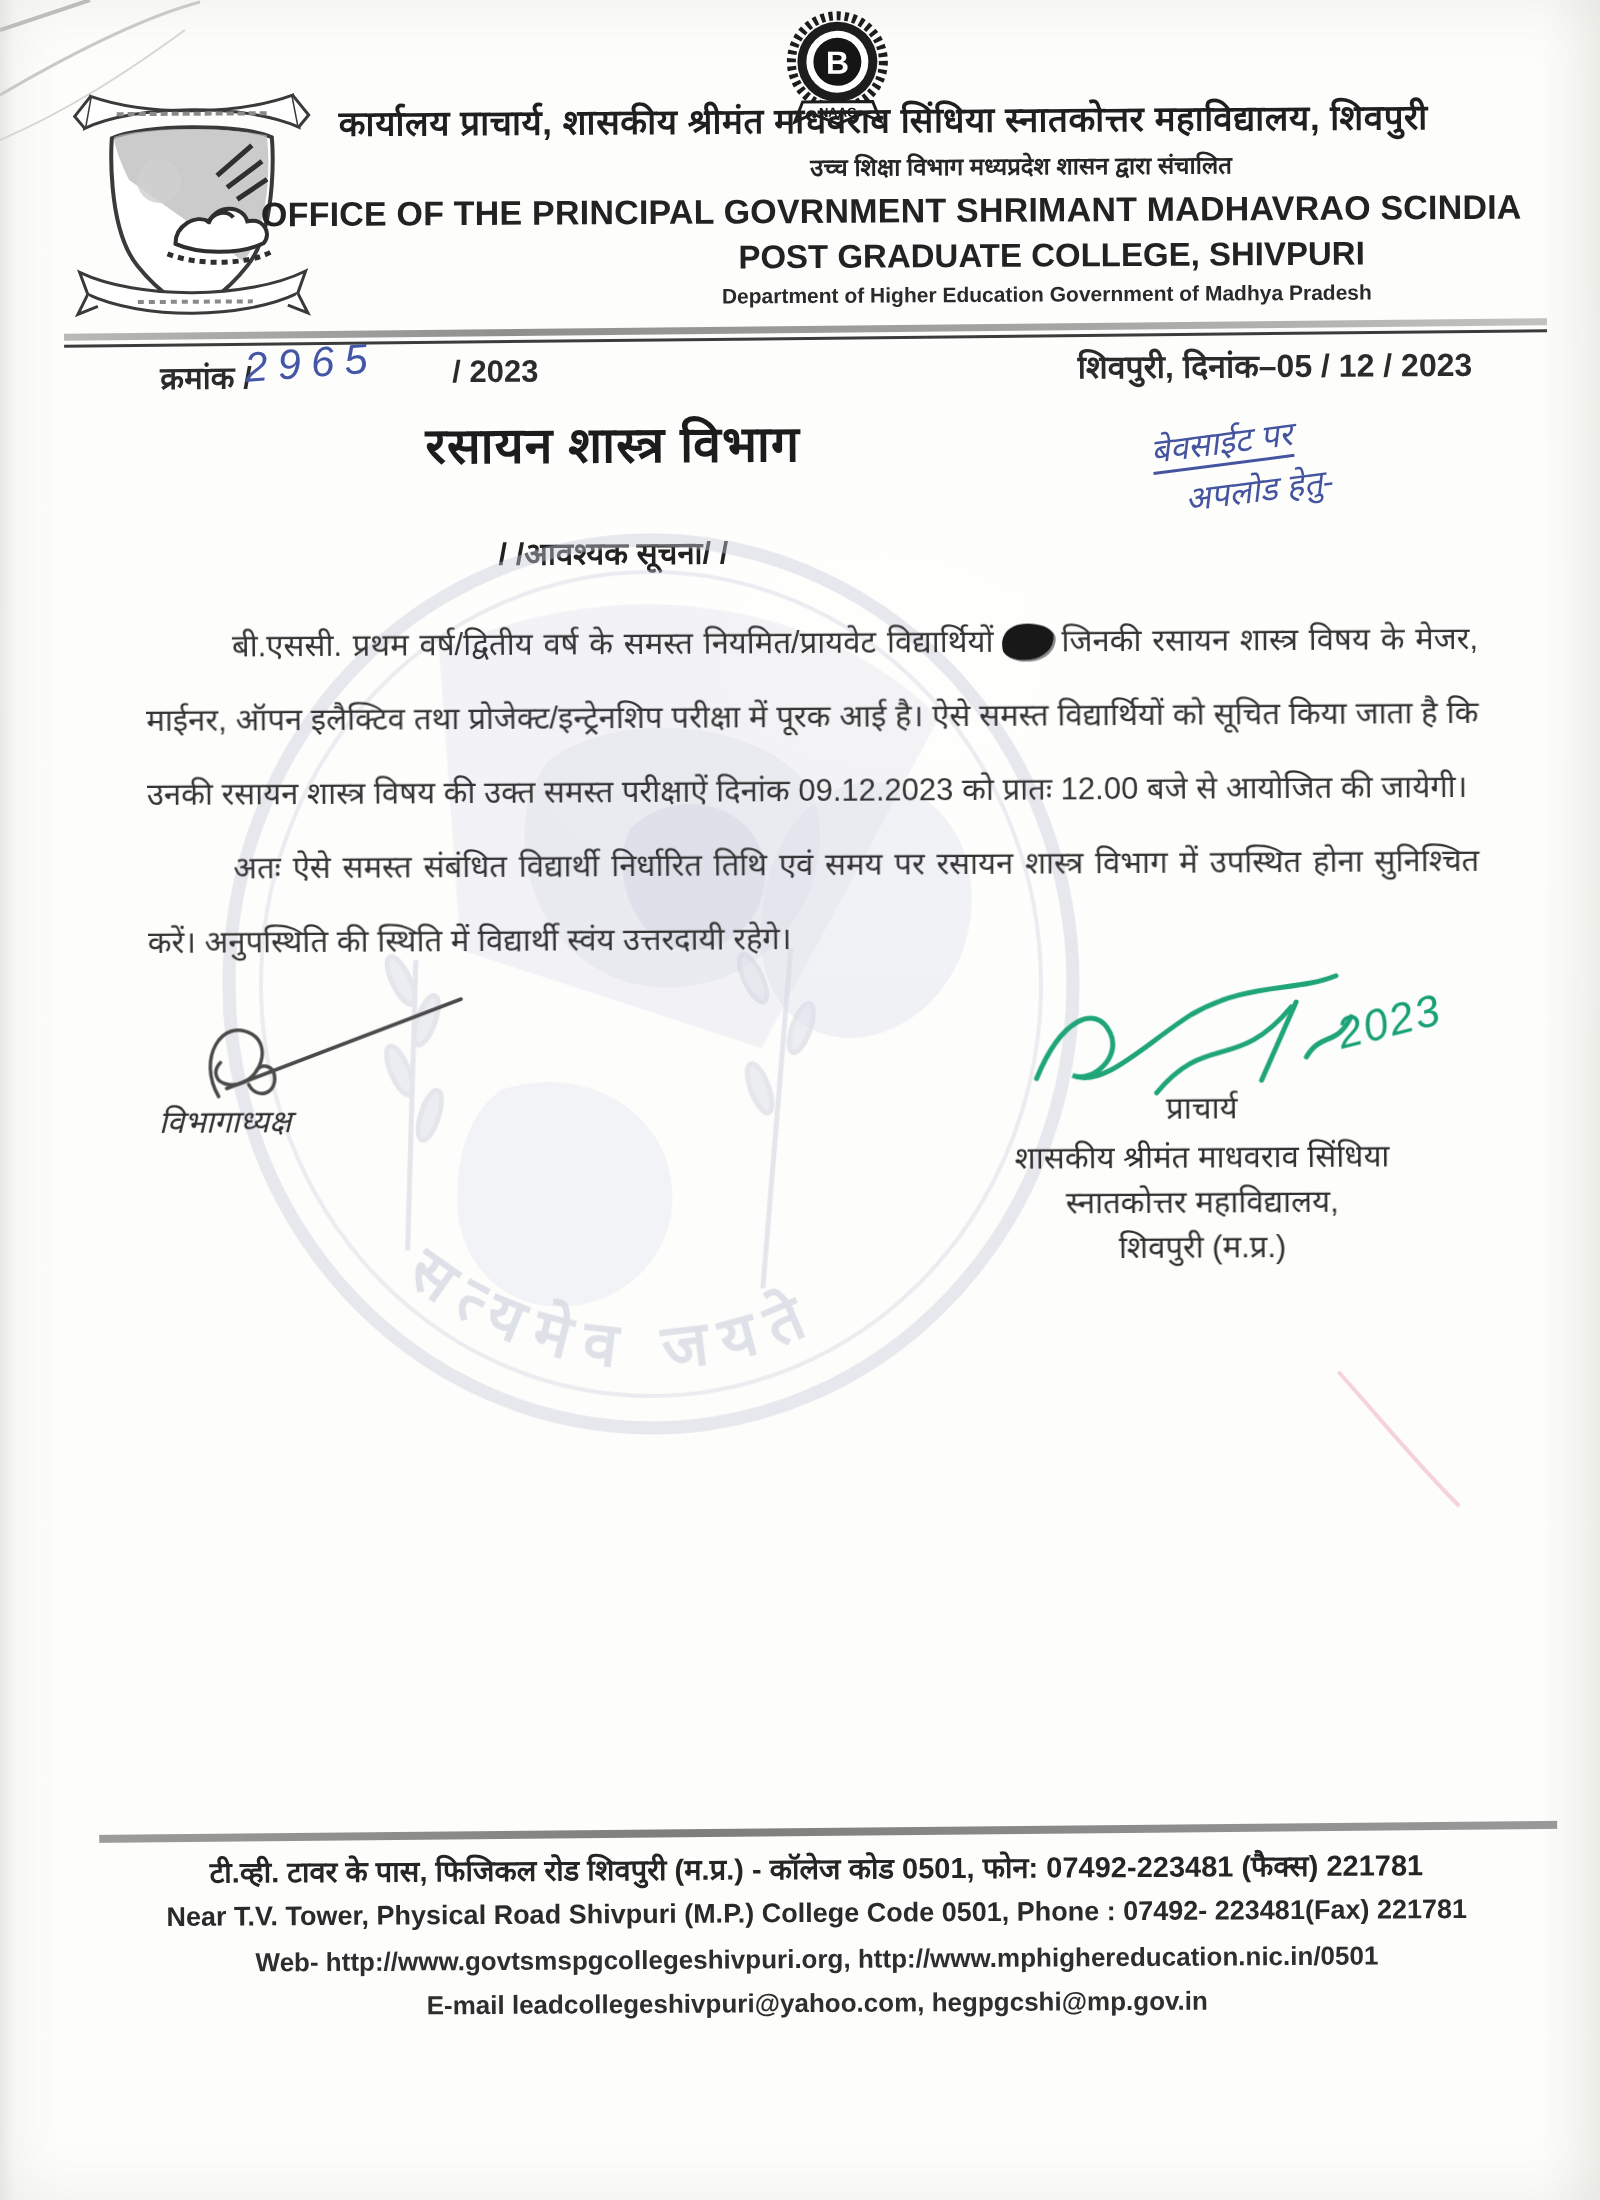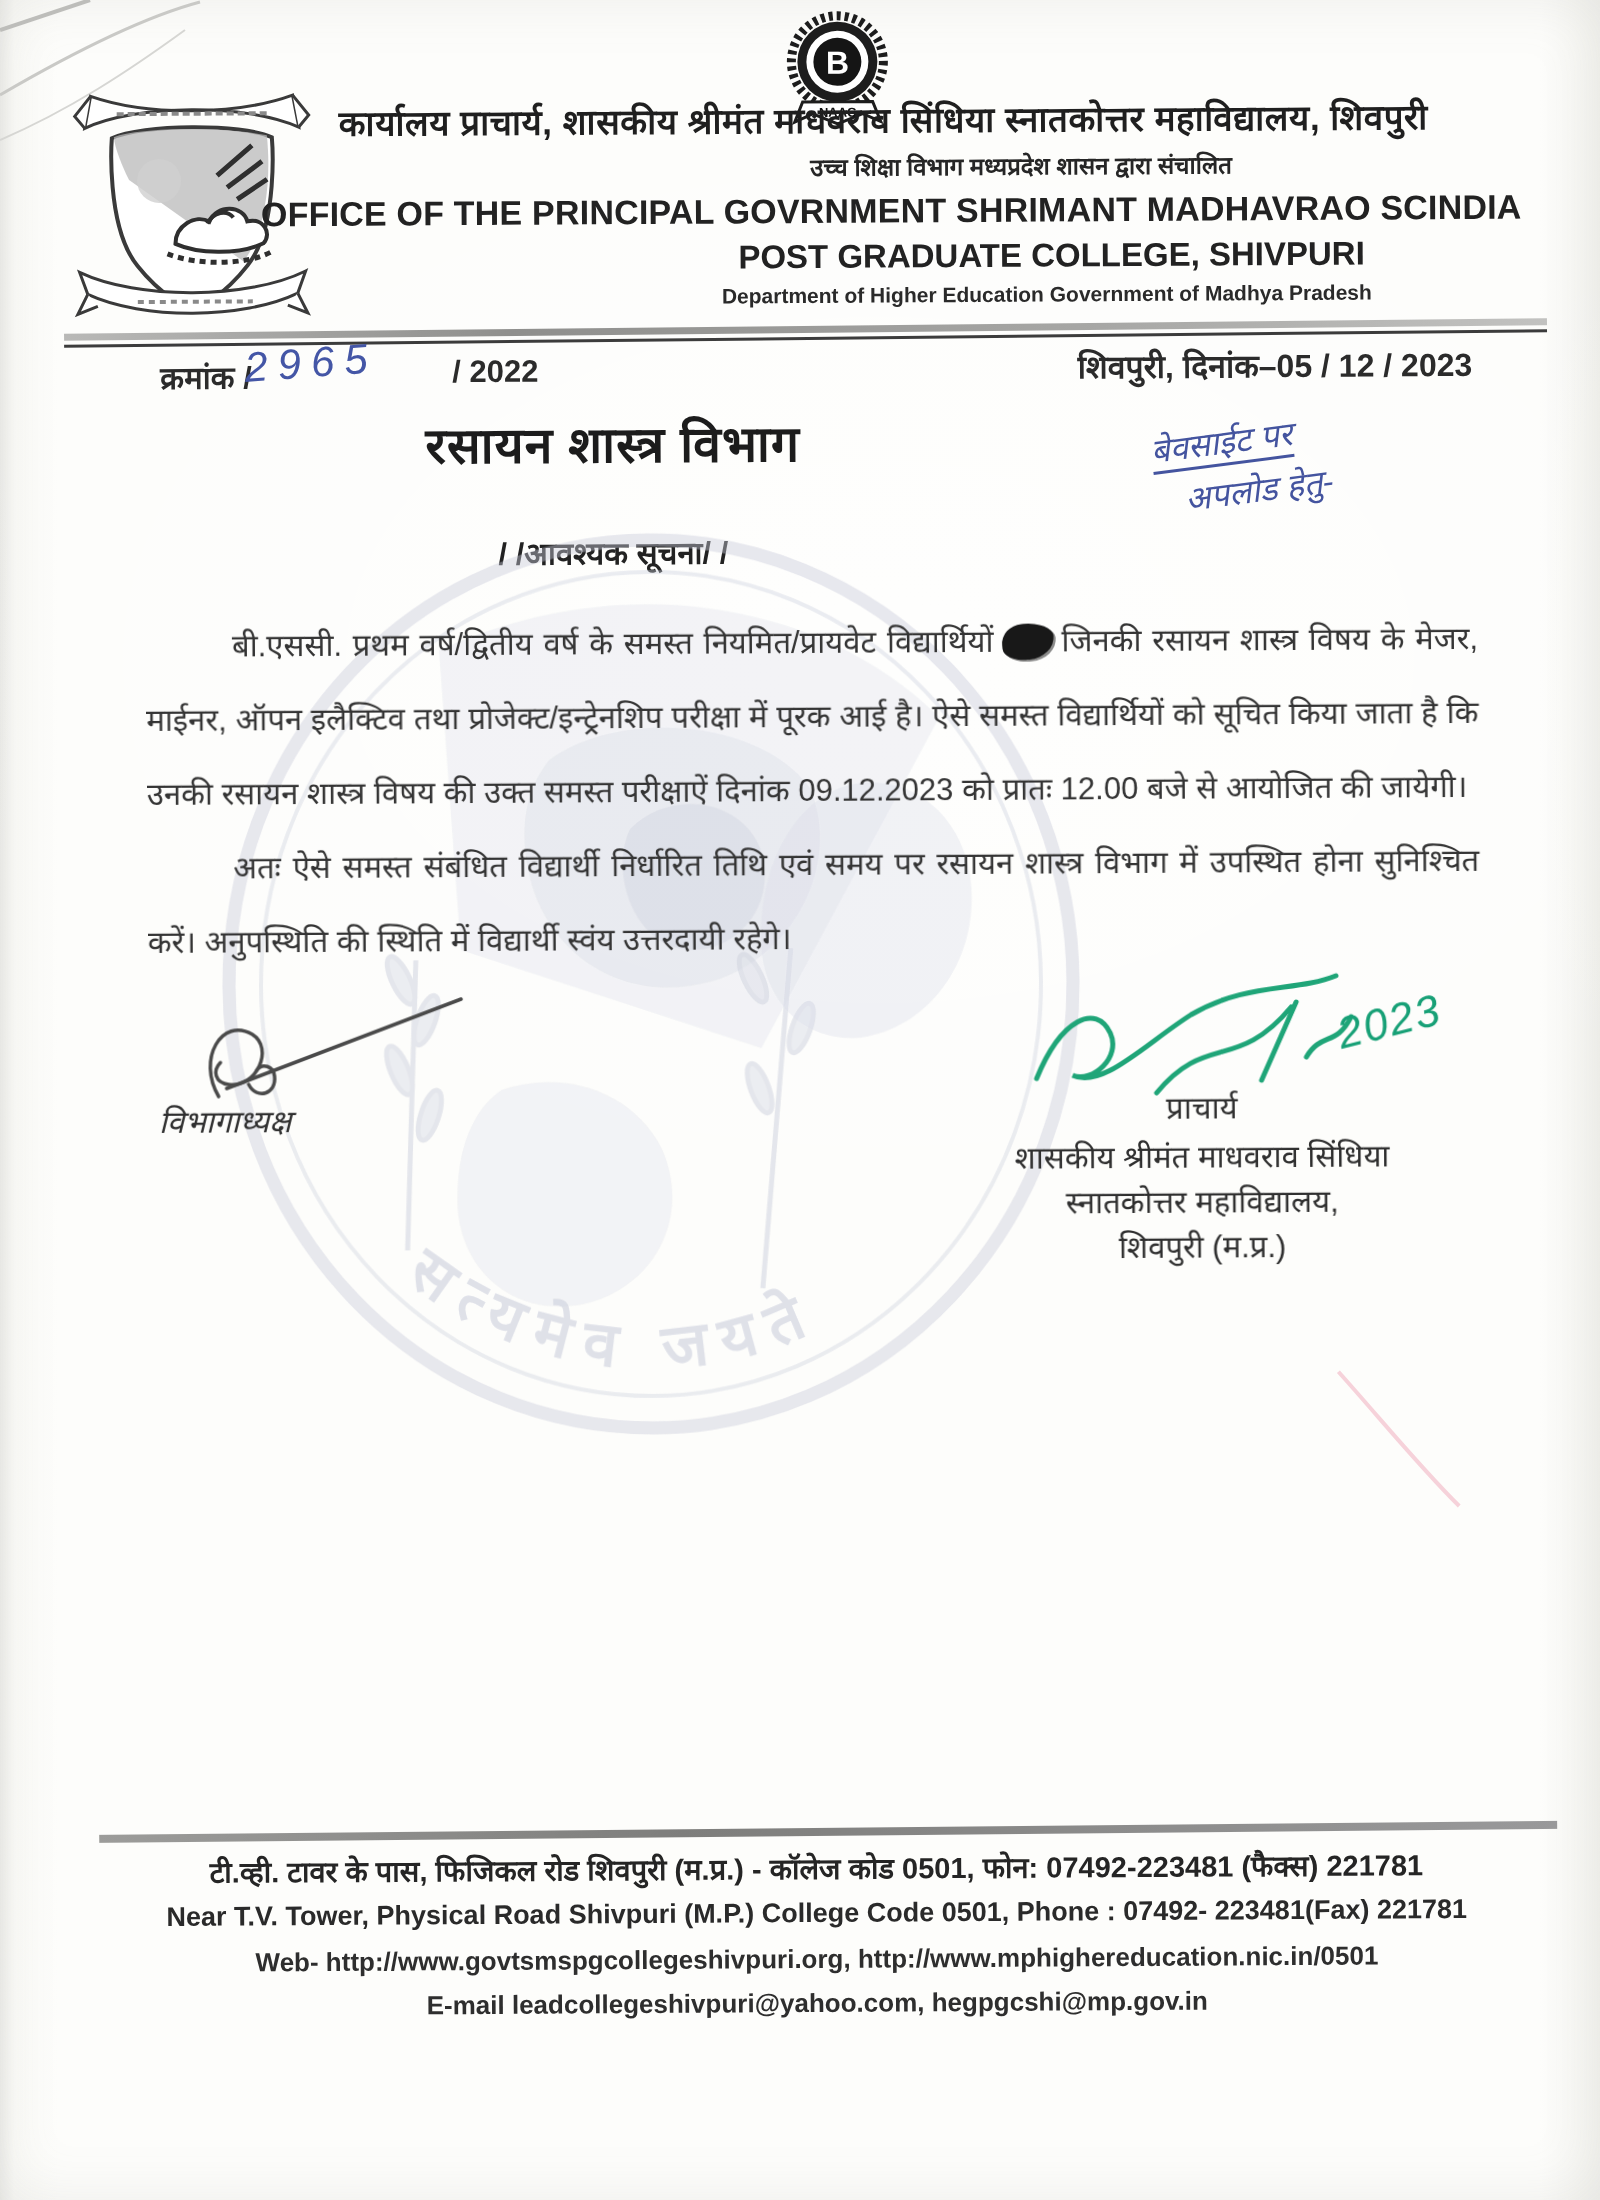--- a/index.html
+++ b/index.html
@@ -98,21 +98,21 @@
     <div class="abs h-line2">उच्च शिक्षा विभाग मध्यप्रदेश शासन द्वारा संचालित</div>
     <div class="abs h-line3">OFFICE OF THE PRINCIPAL GOVRNMENT SHRIMANT MADHAVRAO SCINDIA</div>
     <div class="abs h-line4">POST GRADUATE COLLEGE, SHIVPURI</div>
     <div class="abs h-line5">Department of Higher Education Government of Madhya Pradesh</div>
     <div class="abs rule-thick"></div>
     <div class="abs rule-thin"></div>
 
     <div class="abs refline">
       <span class="ref-left">क्रमांक /</span>
       <span class="ref-num">2965</span>
-      <span class="ref-suffix">/ 2022</span>
+      <span class="ref-suffix">/ 2023</span>
       <span class="ref-right">शिवपुरी, दिनांक–05 / 12 / 2023</span>
     </div>
 
     <div class="abs title">रसायन शास्त्र विभाग</div>
     <div class="abs hand-note">
       <div><span class="u">बेवसाईट पर</span></div>
       <div class="l2">अपलोड हेतु-</div>
     </div>
     <div class="abs subtitle">/ /आवश्यक सूचना/ /</div>
 

